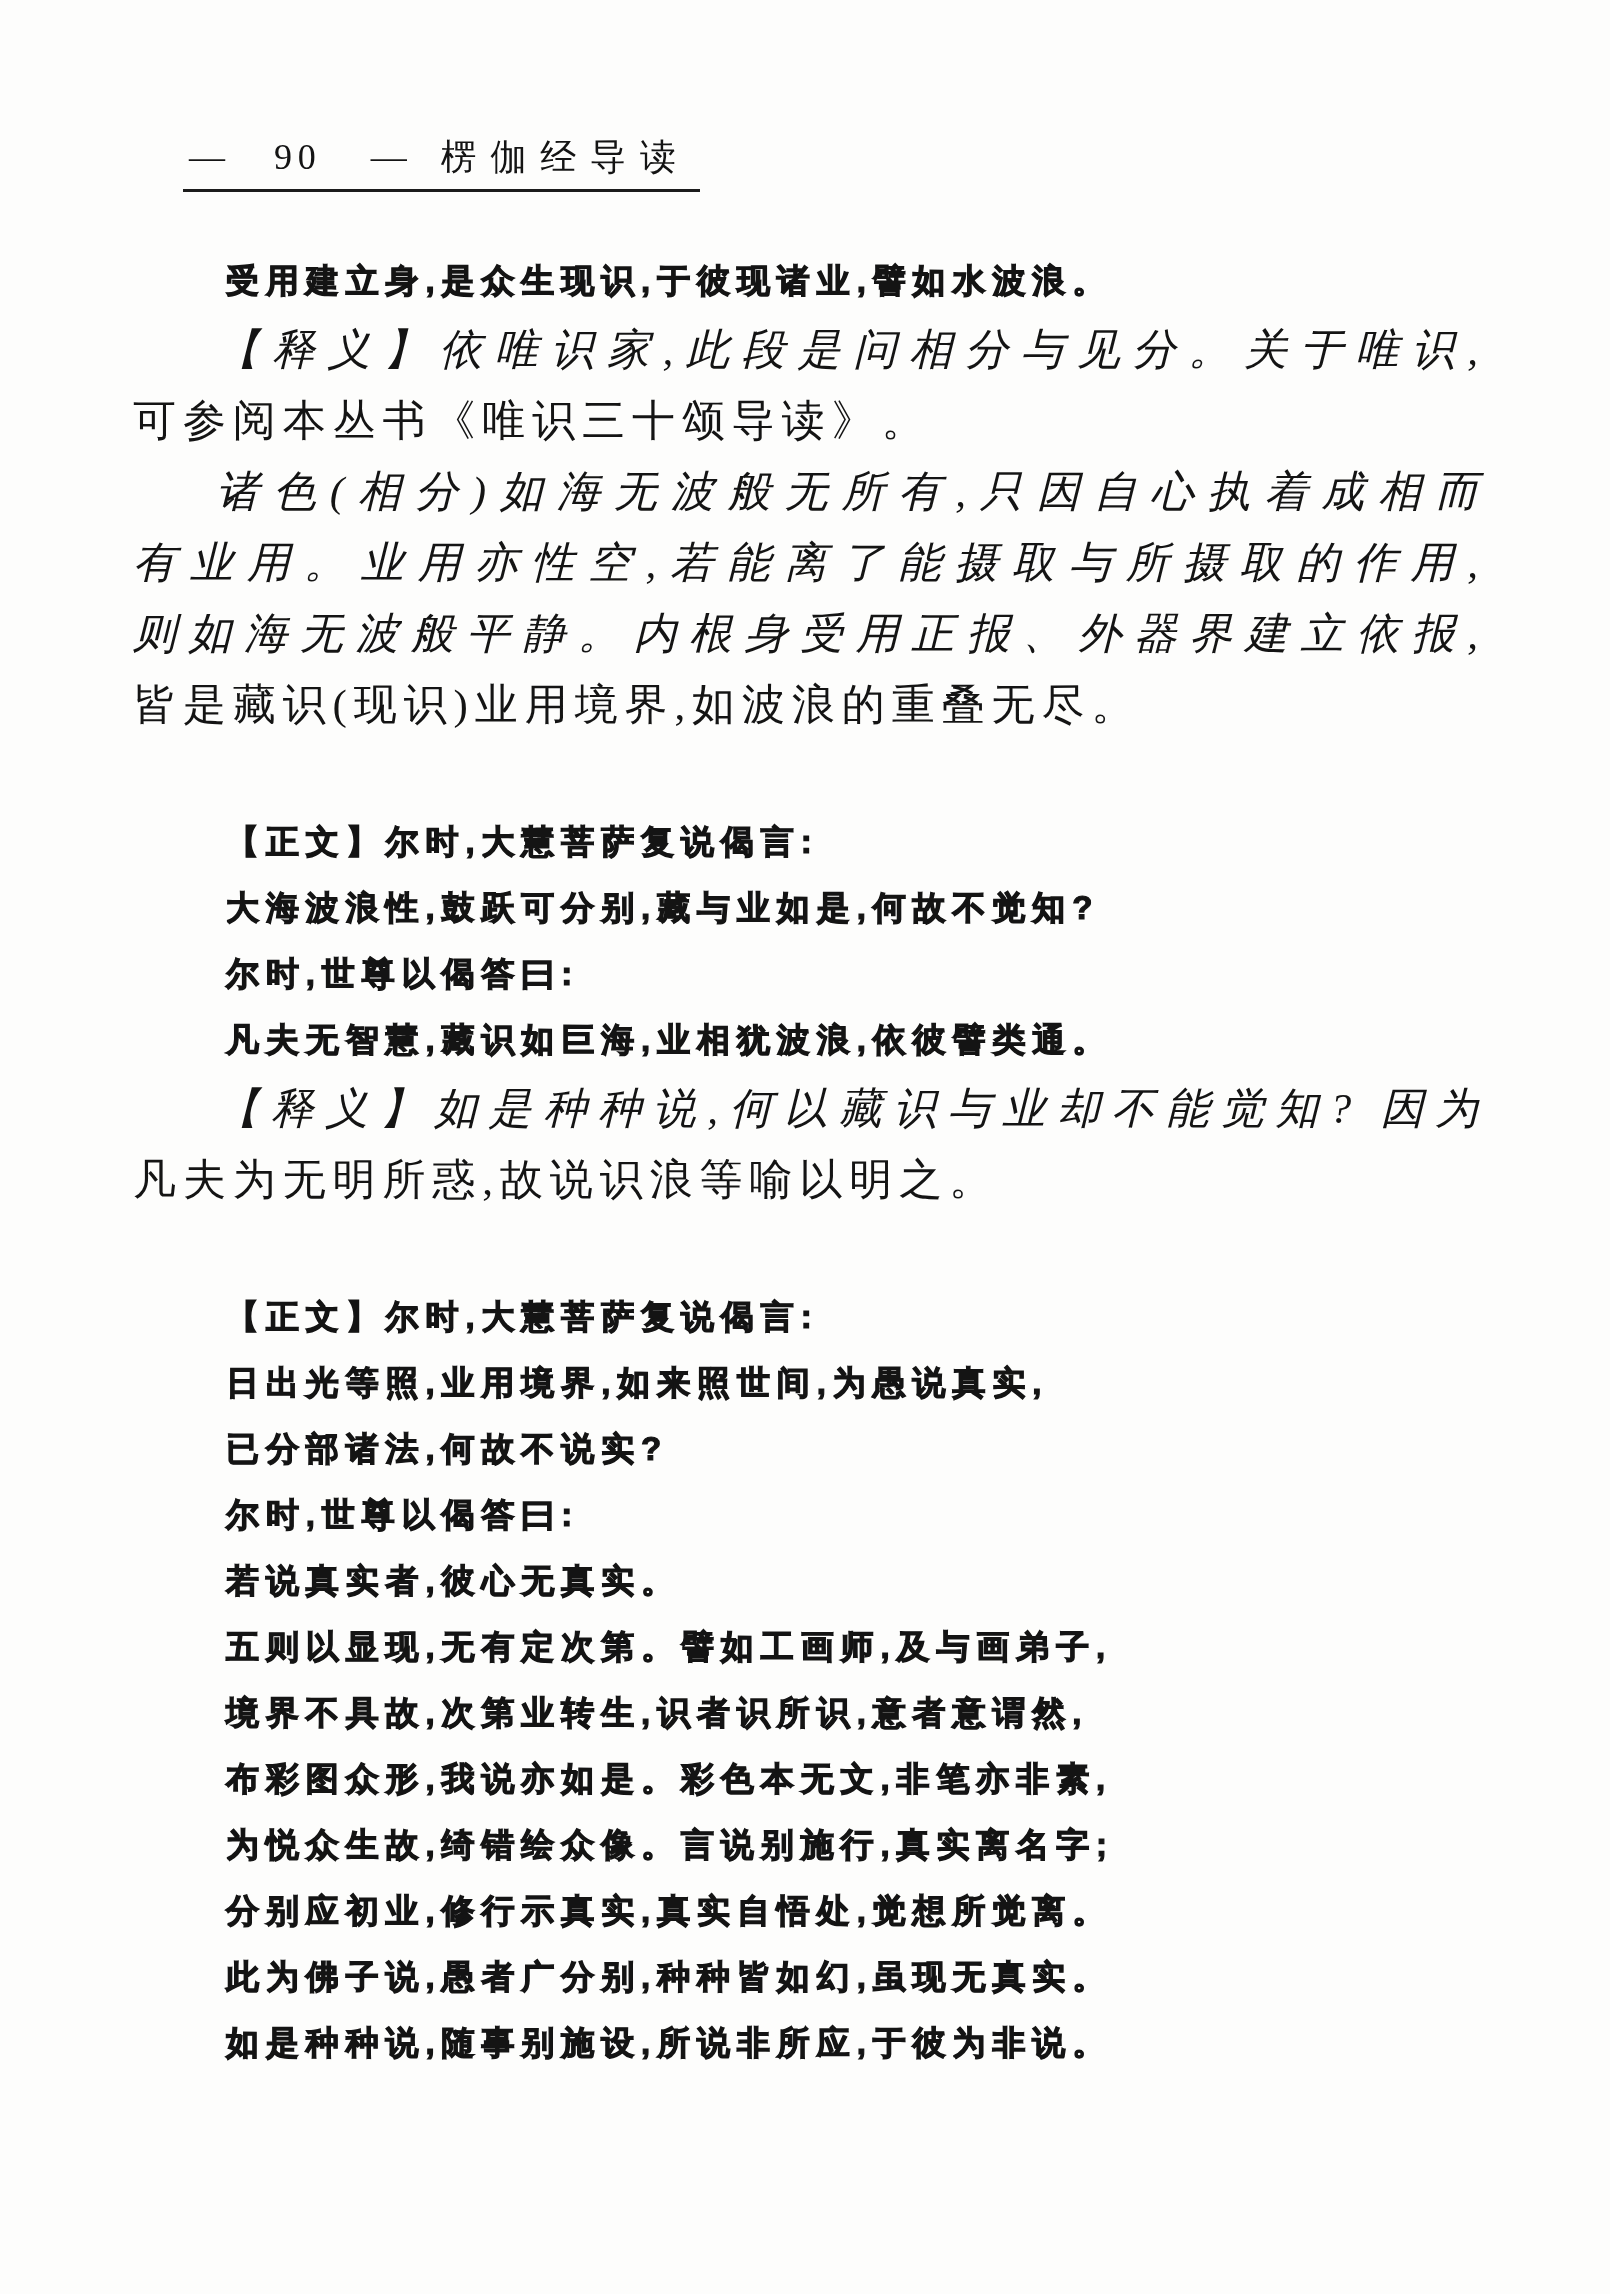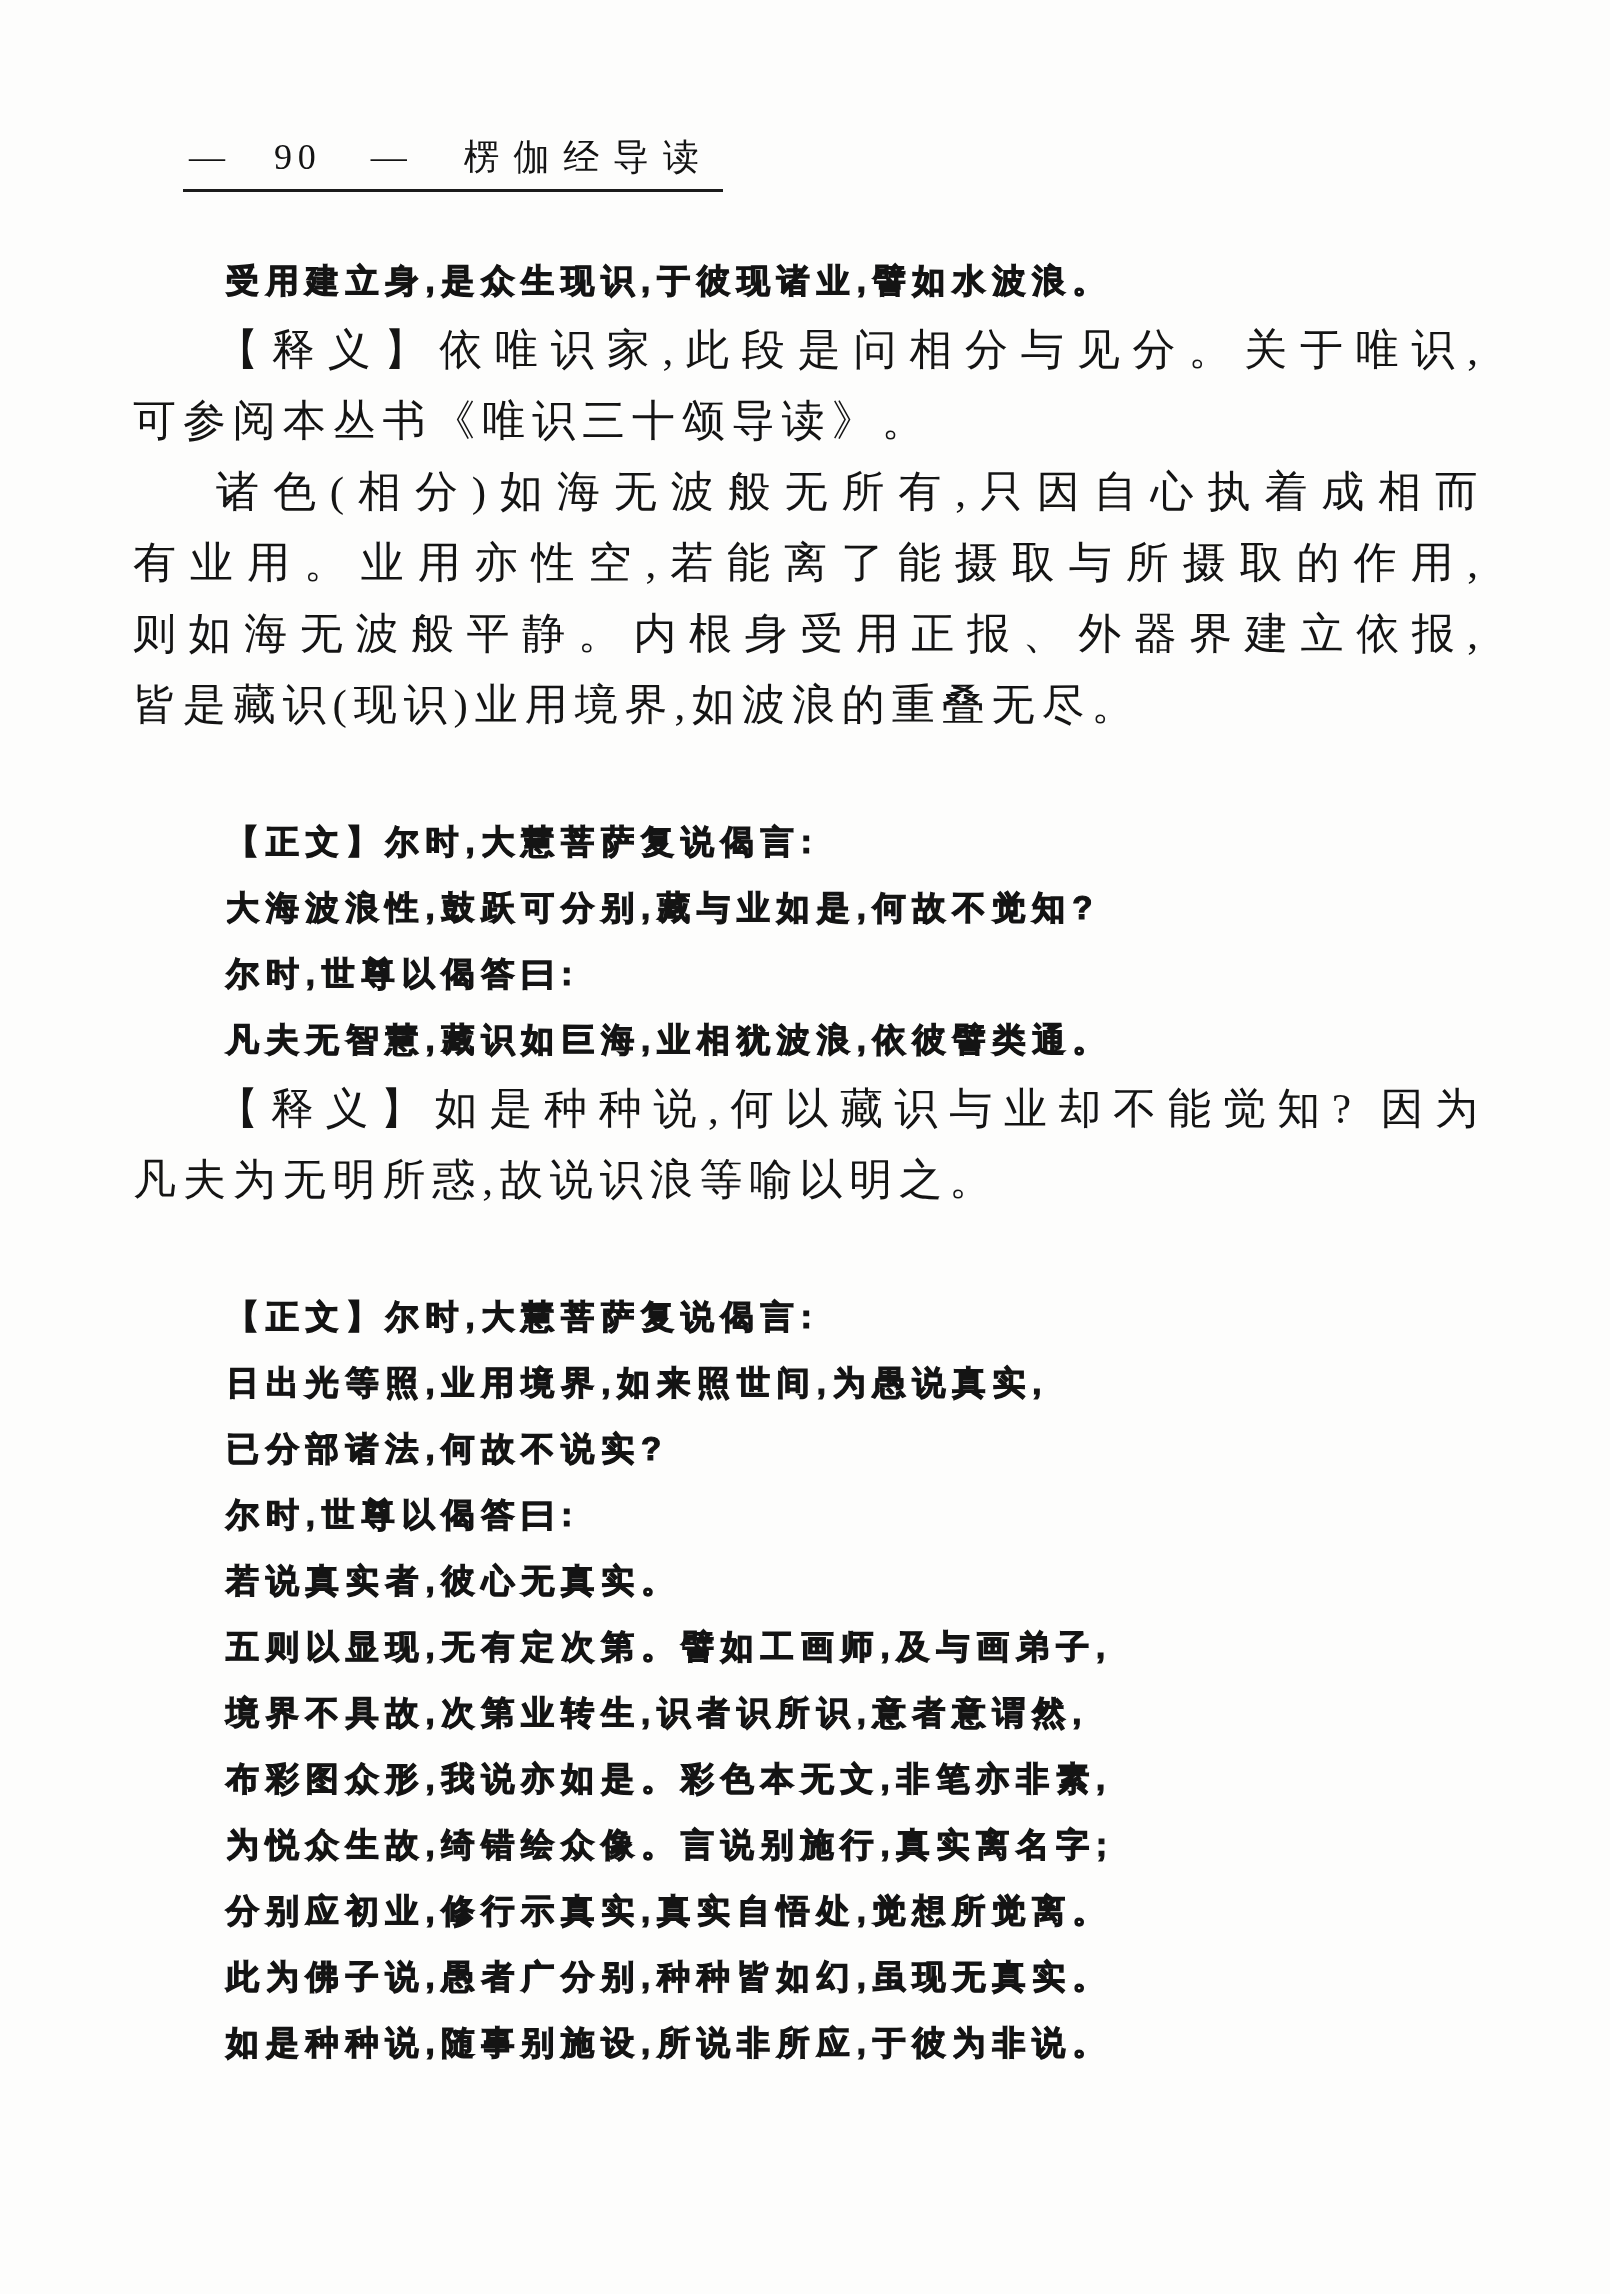--- a/index.html
+++ b/index.html
@@ -21,37 +21,38 @@
     align-items: baseline;
     font-family: "Liberation Serif", serif;
     font-size: 36px;
     line-height: 43px;
     padding: 0 9.9px 9.9px 5.9px;
     border-bottom: 3.9px solid #1c1c1c;
     white-space: nowrap;
   }
   .running-head .dash { letter-spacing: 0; }
   .running-head .pageno { margin: 0 49px; letter-spacing: 5.9px; }
-  .running-head .title { margin-left: 57px; letter-spacing: 13.8px; }
+  .running-head .title { margin-left: 34px; letter-spacing: 13.8px; }
   
   .body-col {
     position: absolute;
     left: 133px;
     top: 248px;
     width: 1352px;
   }
   .prose-line {
     font-family: "Liberation Serif", serif;
     font-size: 43px;
     line-height: 71px;
     letter-spacing: 6.9px;
   }
   .prose-line.fill {
     text-align: justify;
     text-align-last: justify;
+    font-style: italic;
   }
   .prose-line.indent { text-indent: 83px; }
   .verse-line {
     font-family: "Liberation Sans", sans-serif;
     font-weight: 900;
     -webkit-text-stroke: 1.2px #141414;
     font-size: 33px;
     line-height: 66px;
     letter-spacing: 6.9px;
     padding-left: 93px;

